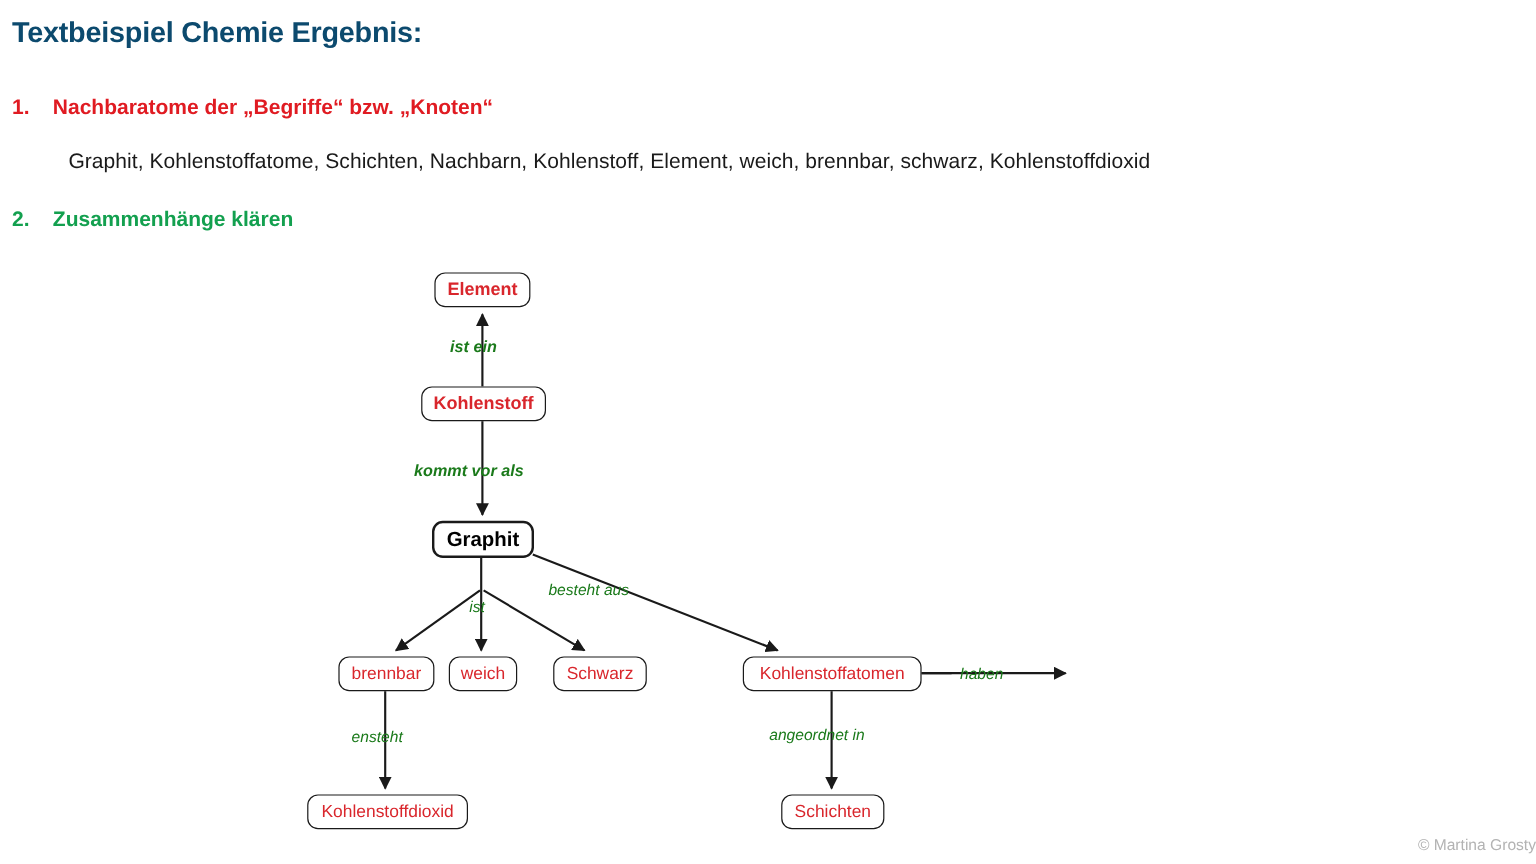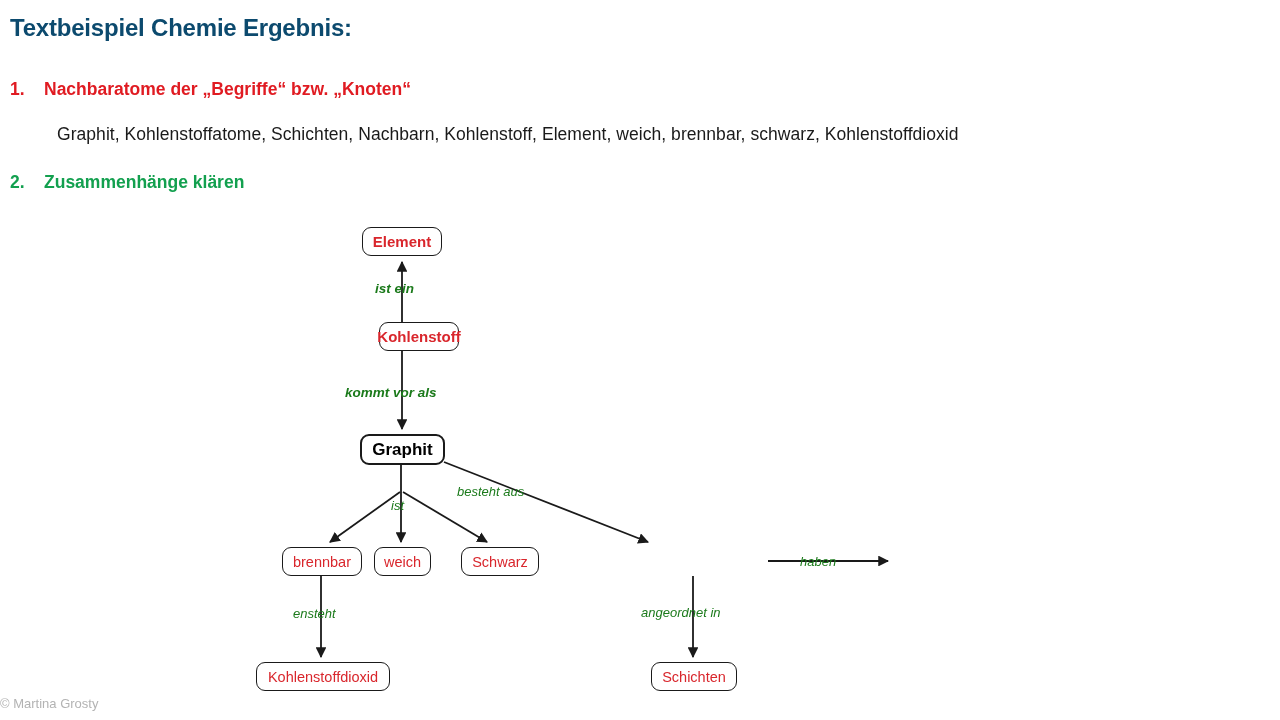--- a/index.html
+++ b/index.html
@@ -112,21 +112,21 @@
   .edge-label.bold {
     font-weight: bold;
     font-size: 13.5px;
   }
 
   .footer {
     position: absolute;
     left: 0;
     top: 696px;
     width: 1280px;
-    text-align: left;
+    text-align: right;
     font-size: 13px;
     color: #b3b3b3;
   }
 </style>
 </head>
 <body>
 
 <div class="slide-title">Textbeispiel Chemie Ergebnis:</div>
 
 <div class="step step-1">
@@ -170,40 +170,43 @@
 
     <g stroke="#1a1a1a" stroke-width="1.8" fill="none">
       <path d="M 768 561 L 793 561"></path>
     </g>
   </svg>
 
   <div class="node bold" style="left:362px; top:227px; width:80px;">
     <span>Element</span>
   </div>
 
-  <div class="node bold" style="left:351px; top:322px; width:80px;margin-left:28px;">
+  <div class="node bold" style="left:351px; top:322px; width:104px;">
     <span>Kohlenstoff</span>
   </div>
 
   <div class="node black" style="left:360px; top:434px; width:85px;">
     <span>Graphit</span>
   </div>
 
   <div class="node" style="left:282px; top:547px; width:80px;">
     <span>brennbar</span>
   </div>
 
   <div class="node" style="left:374px; top:547px; width:57px;">
     <span>weich</span>
   </div>
 
   <div class="node" style="left:461px; top:547px; width:78px;">
     <span>Schwarz</span>
   </div>
 
+  <div class="node" style="left:619px; top:547px; width:149px;">
+    <span>Kohlenstoffatomen</span>
+  </div>
 
 
   <div class="node" style="left:256px; top:662px; width:134px;">
     <span>Kohlenstoffdioxid</span>
   </div>
 
   <div class="node" style="left:651px; top:662px; width:86px;">
     <span>Schichten</span>
   </div>
 

